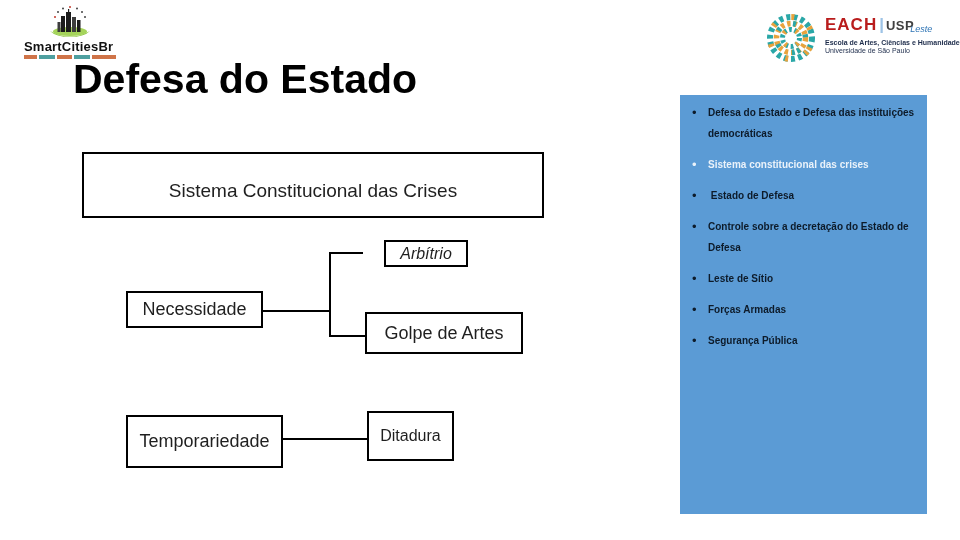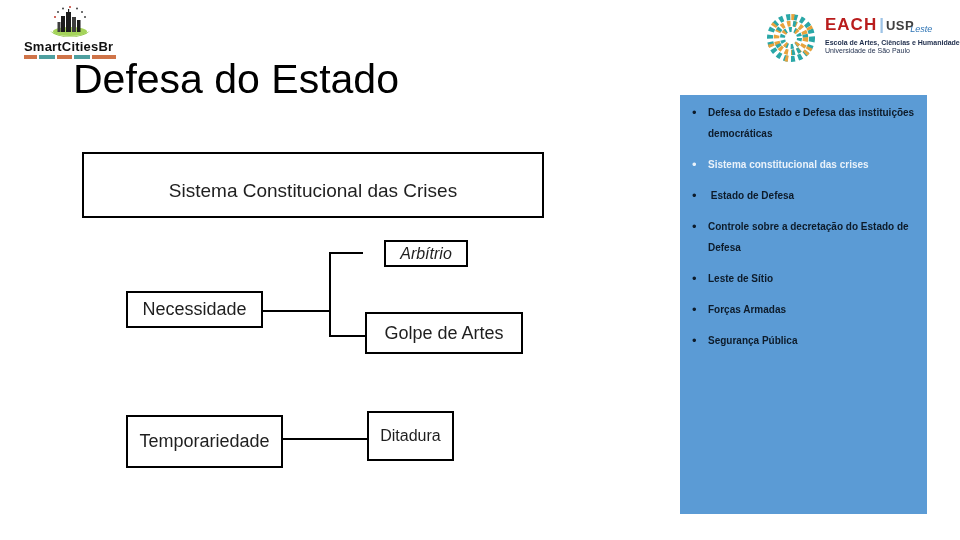--- a/index.html
+++ b/index.html
@@ -20,21 +20,21 @@
   .each-row{display:flex;align-items:baseline;line-height:18px;}
   .each-acronym{font-size:17px;font-weight:bold;color:#b91c1c;letter-spacing:1px;}
   .each-sep{font-size:17px;color:#9dc3e6;font-weight:bold;margin:0 2px;}
   .each-usp{font-size:13px;font-weight:bold;color:#404040;letter-spacing:.5px;}
   .each-leste{font-size:9px;font-style:italic;color:#2e74b5;margin-left:-4px;position:relative;top:2px;}
   .each-line1{font-size:7px;font-weight:bold;color:#1c2b4a;margin-top:3px;white-space:nowrap;}
   .each-line2{font-size:7px;color:#1c2b4a;margin-top:1px;white-space:nowrap;}
   
   .slide-title{
     position:absolute;left:73px;top:56px;
-    font-size:41px;font-weight:normal;color:#000;
+    font-size:41px;font-weight:bold;color:#000;
     letter-spacing:0px;white-space:nowrap;
   }
   
   .dbox{
     position:absolute;background:#fff;border:2px solid #000;
     display:flex;align-items:center;justify-content:center;
     color:#1f1f1f;box-sizing:border-box;text-align:center;
   }
   .dbox-root{left:82px;top:152px;width:462px;height:66px;font-size:19px;border-width:2.5px;padding-top:12px;}
   .dbox-arbitrio{left:384px;top:240px;width:84px;height:27px;font-size:16px;font-style:italic;}

